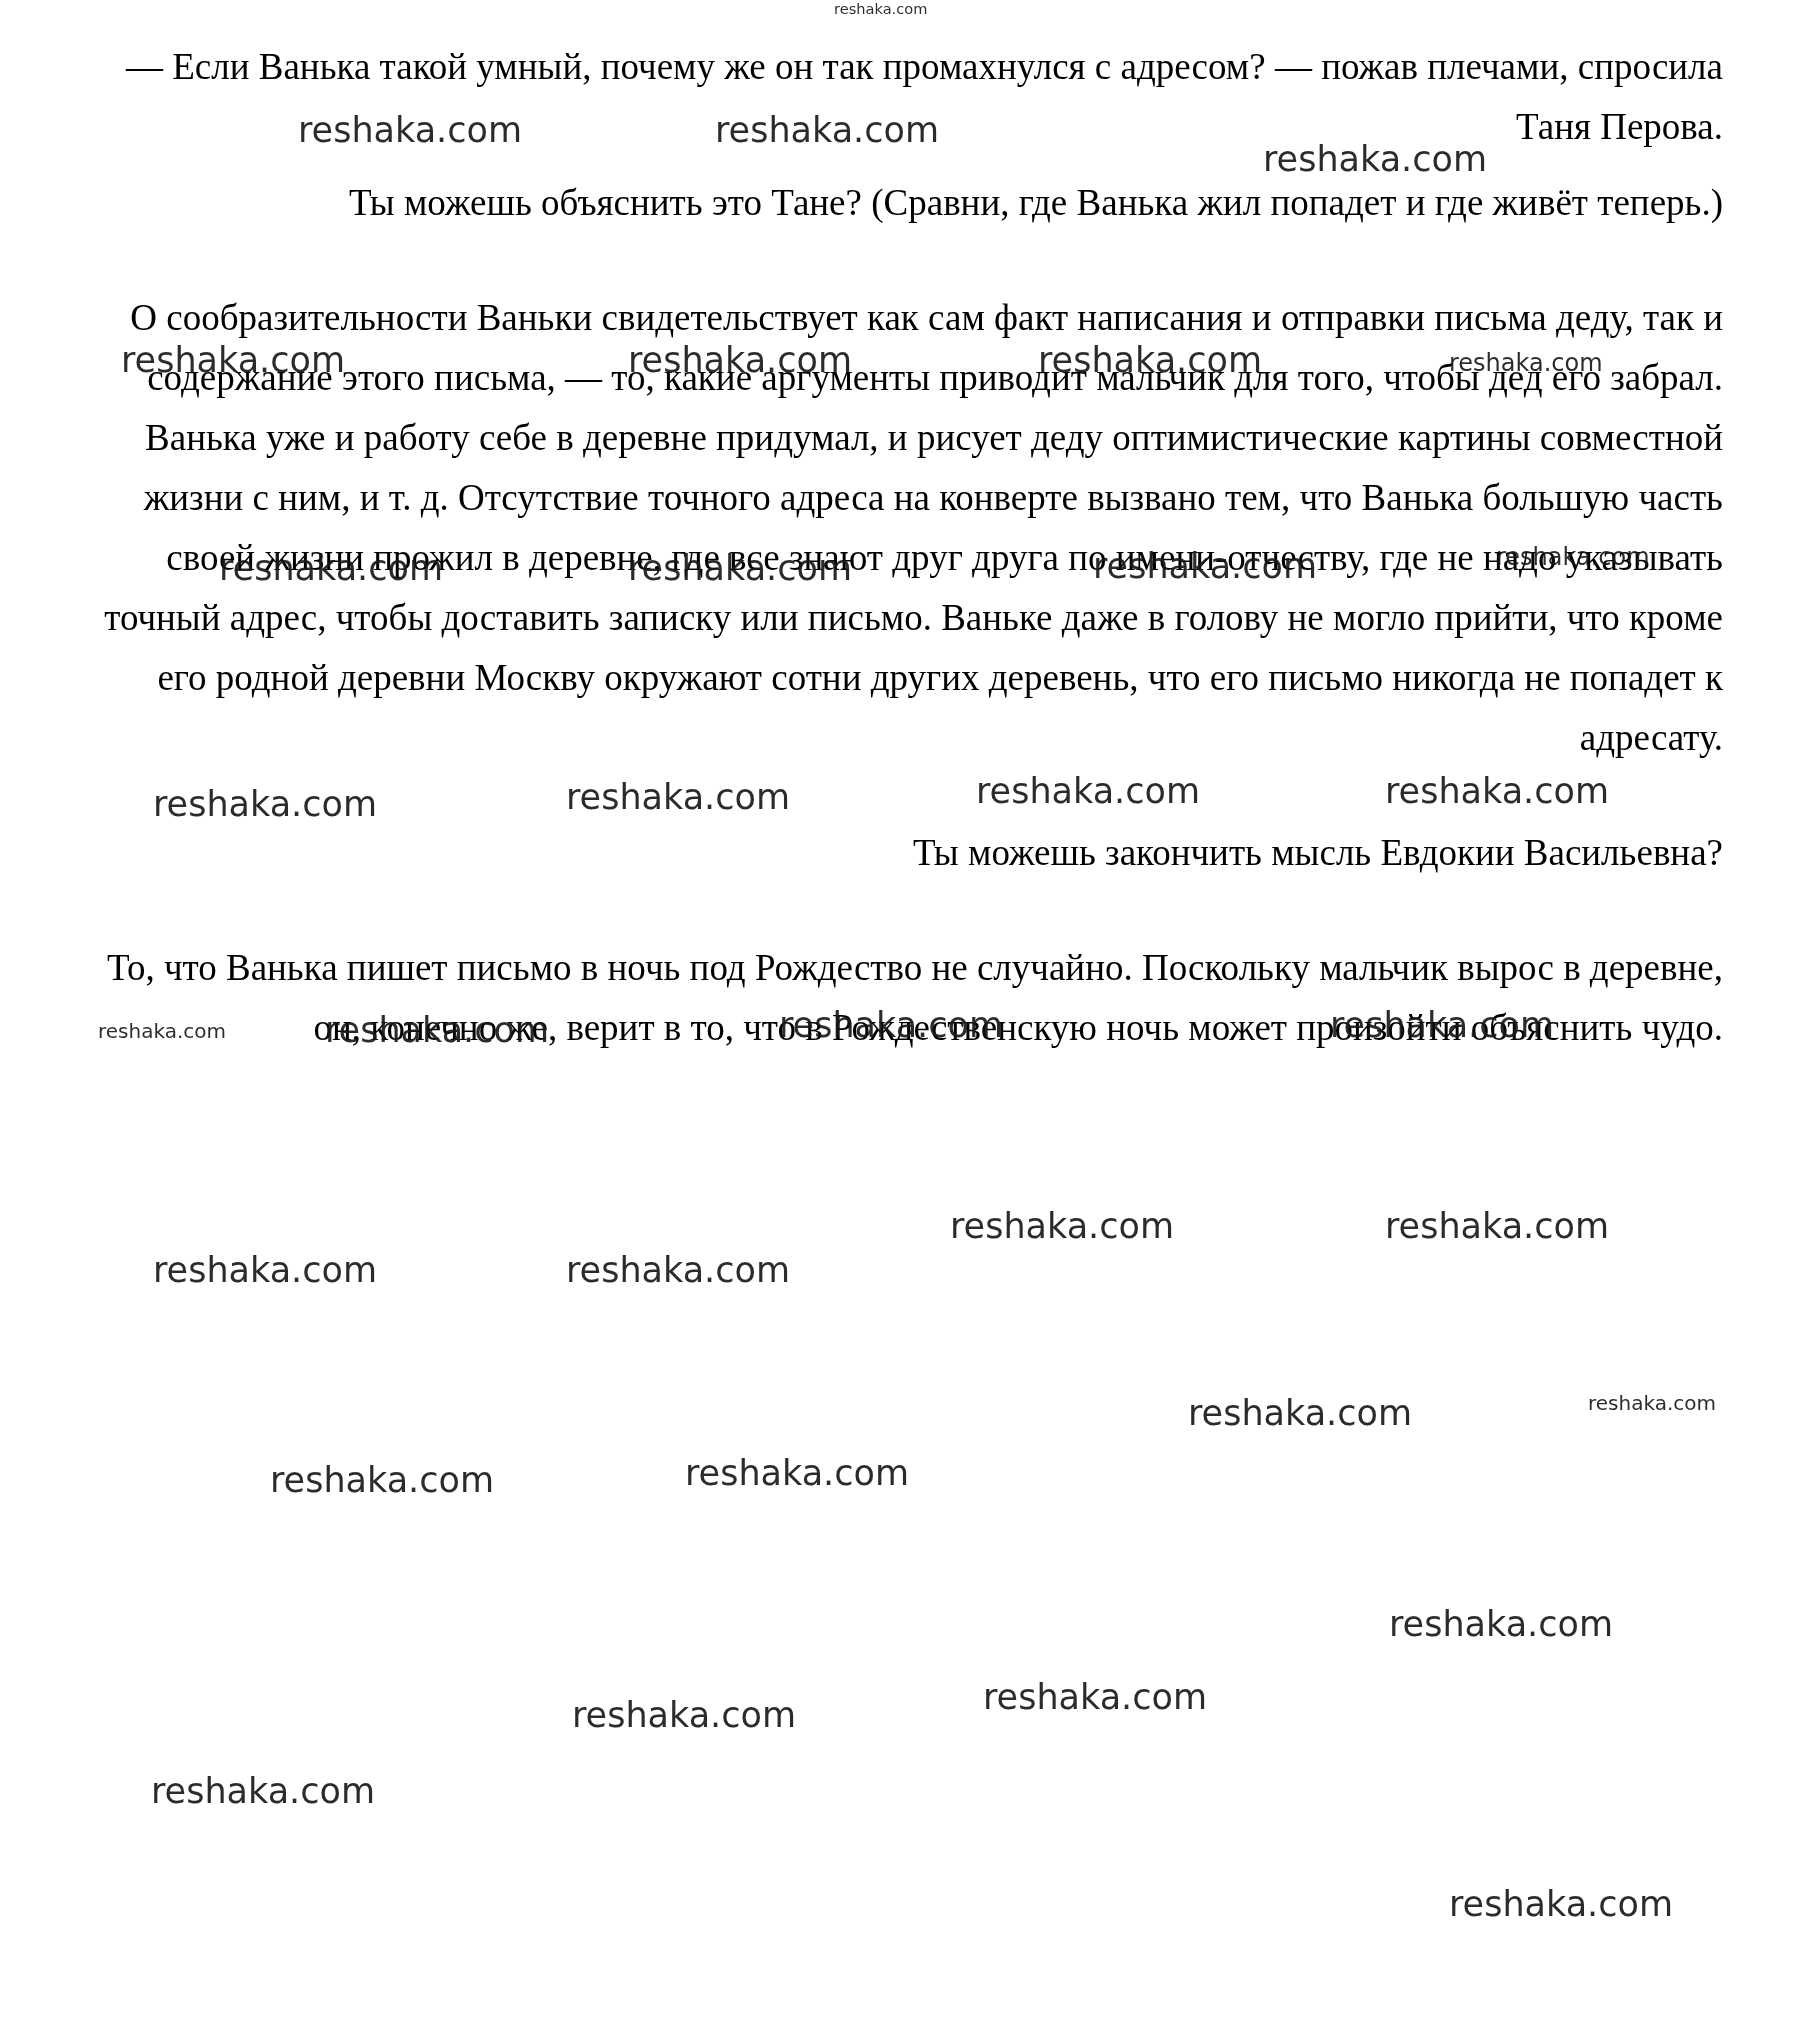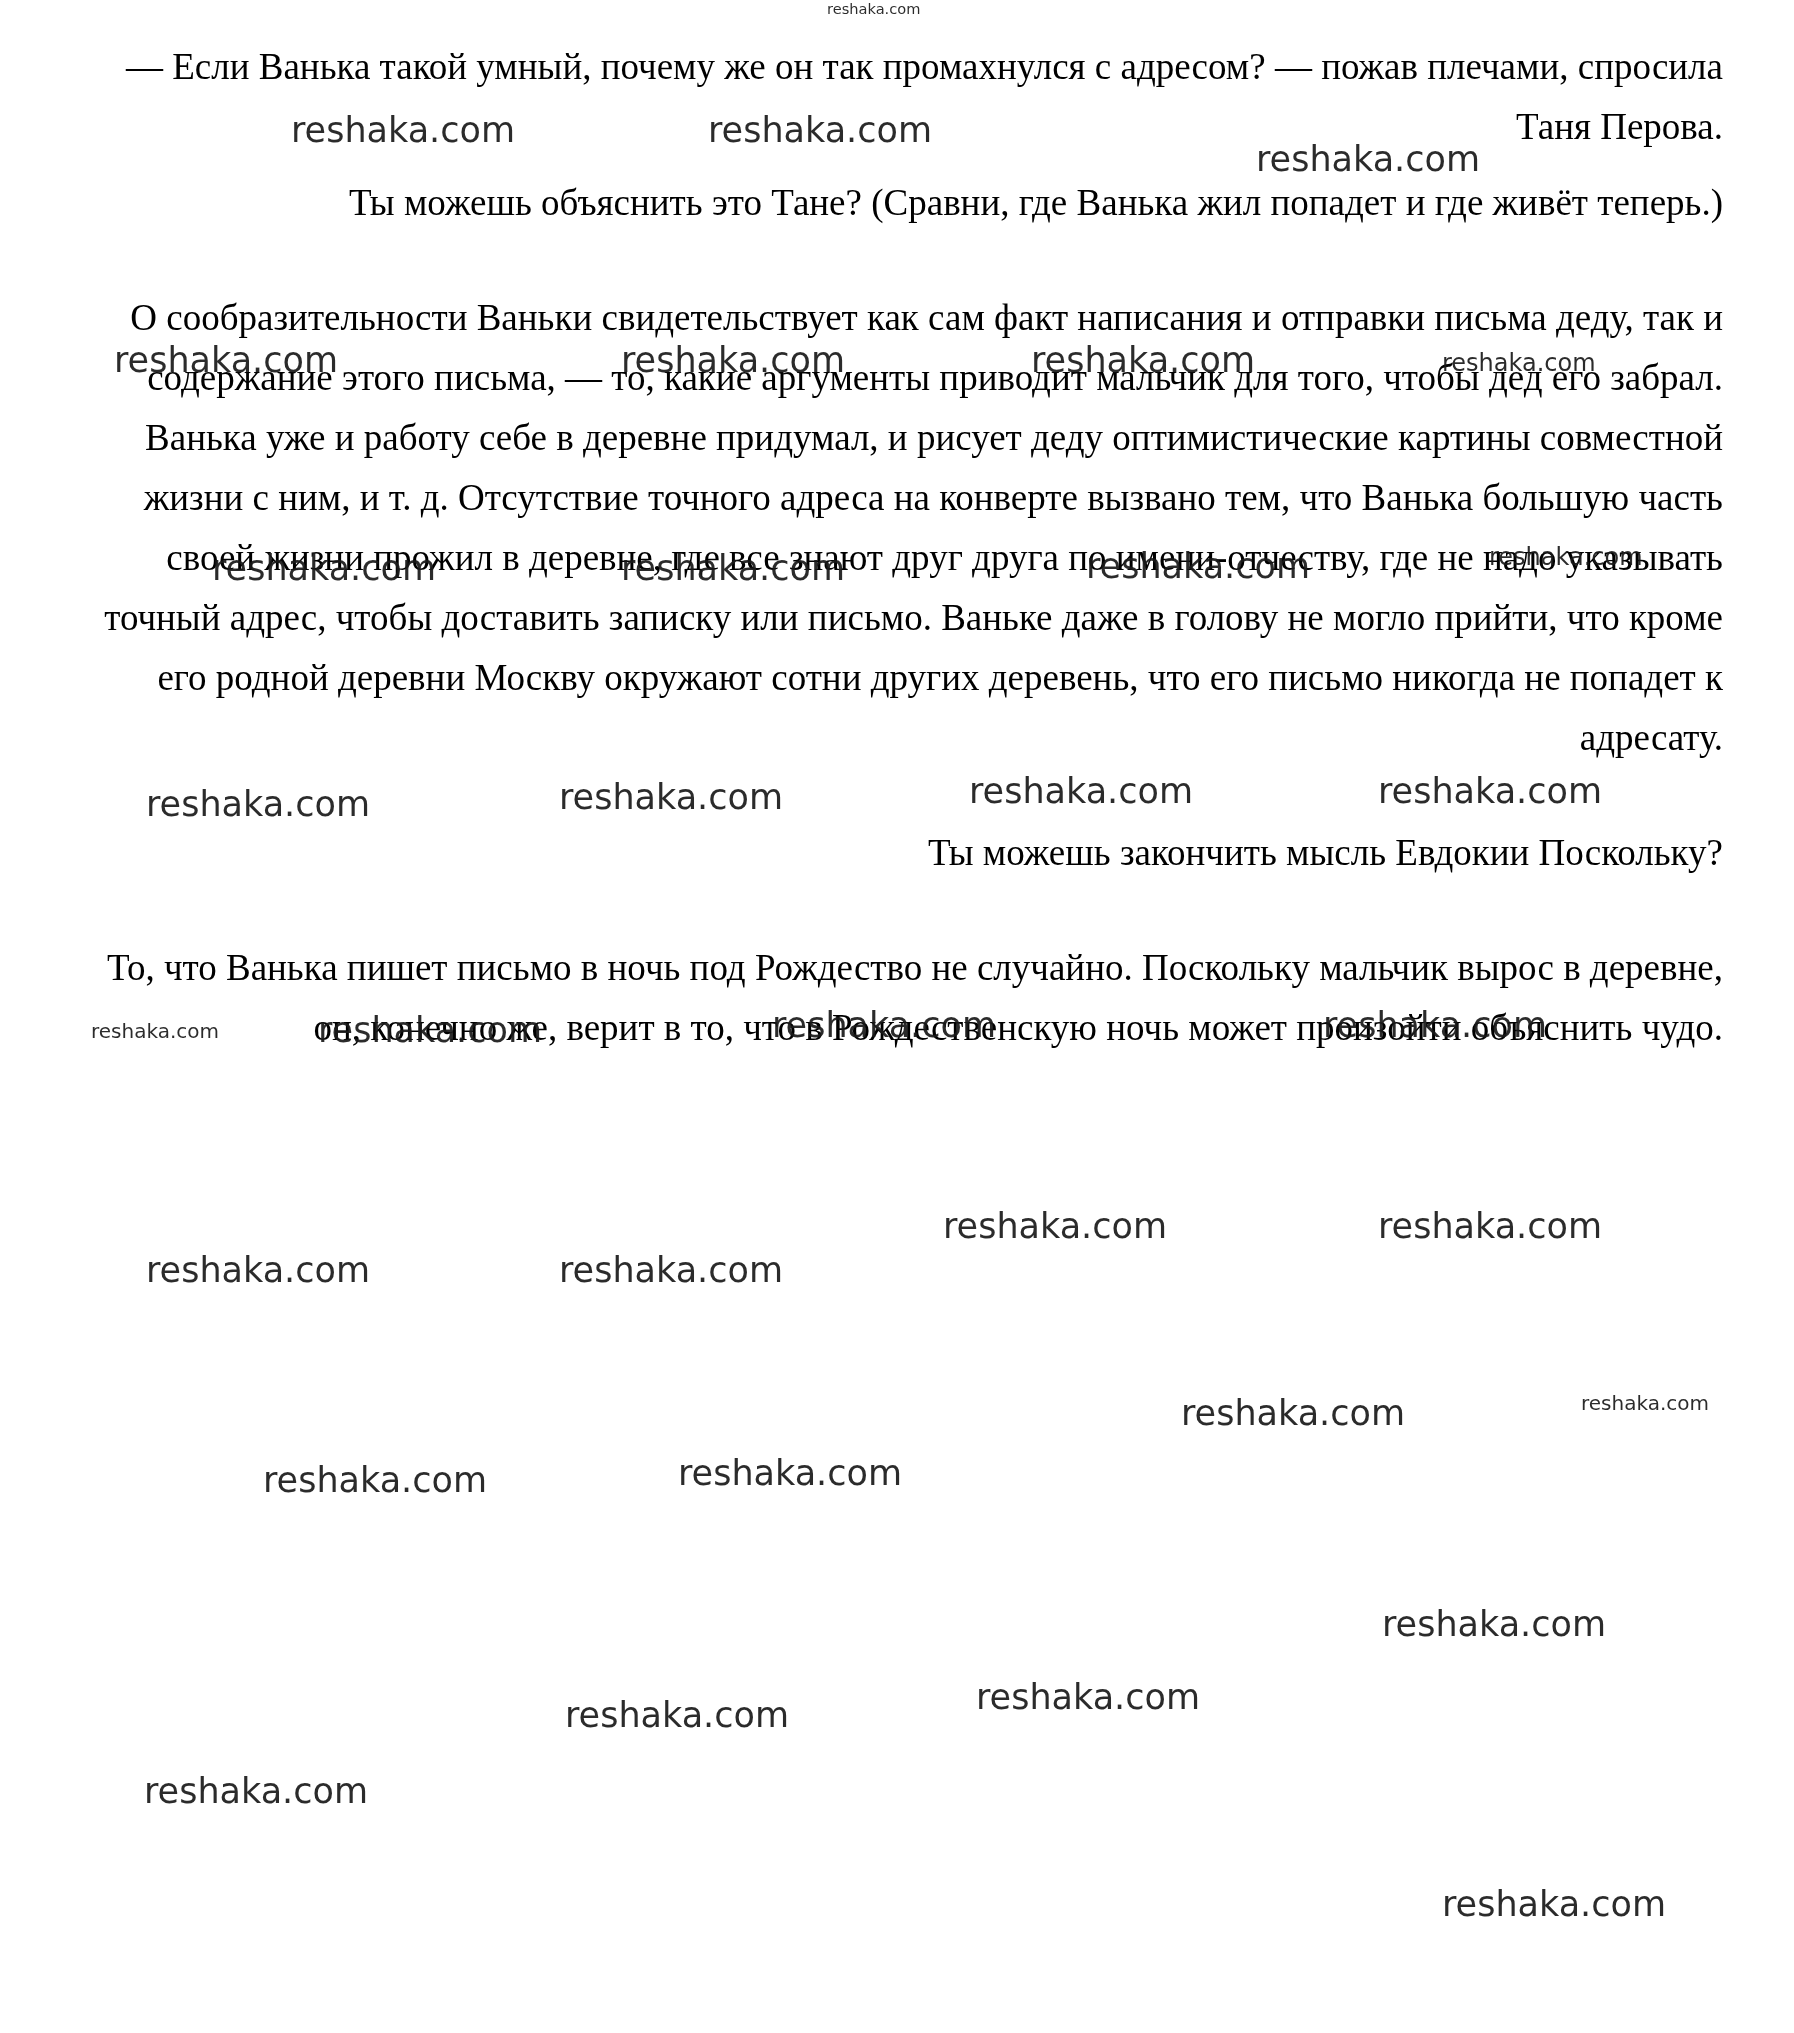--- a/index.html
+++ b/index.html
@@ -34,21 +34,21 @@
     margin: 0 0 0 12px;
     white-space: pre-wrap;
   }
   .gap-sm { height: 16.4px; }
   .gap-md { height: 38px; }
   .gap-lg { height: 55px; }
 
   
   .wm-layer {
     position: absolute;
-    left: 0; top: 0;
+    left: 7px; top: 0;
     width: 1703px;
     height: 2034px;
     pointer-events: none;
   }
   .wm {
     position: absolute;
     font-family: "DejaVu Sans", sans-serif;
     color: #1a1a1a;
     white-space: nowrap;
     opacity: 0.92;
@@ -60,21 +60,21 @@
 <div class="page">
 
   <div class="text-layer">
     <p class="para">— Если Ванька такой умный, почему же он так промахнулся с адресом? — пожав плечами, спросила Таня Перова.</p>
     <div class="gap-sm"></div>
     <p class="para">Ты можешь объяснить это Тане? (Сравни, где Ванька жил попадет и где живёт теперь.)</p>
     <div class="gap-lg"></div>
     <p class="para">О сообразительности Ваньки свидетельствует как сам факт написания и отправки письма деду, так и содержание этого письма, — то, какие аргументы приводит мальчик для того, чтобы дед его забрал. Ванька уже и работу себе в деревне придумал, и рисует деду оптимистические картины совместной жизни с ним, и т. д. Отсутствие точного адреса на конверте вызвано тем, что Ванька большую часть своей жизни прожил в деревне, где все знают друг друга по имени-отчеству, где не надо указывать точный адрес, чтобы доставить записку или письмо. Ваньке даже в голову не могло прийти, что кроме его родной деревни Москву окружают сотни других деревень, что его письмо никогда не попадет к адресату.</p>
     <div class="gap-sm"></div>
     <div class="gap-md"></div>
-    <p class="para">Ты можешь закончить мысль Евдокии Поскольку?</p>
+    <p class="para">Ты можешь закончить мысль Евдокии Васильевна?</p>
     <div class="gap-lg"></div>
     <p class="para">То, что Ванька пишет письмо в ночь под Рождество не случайно. Поскольку мальчик вырос в деревне, он, конечно же, верит в то, что в Рождественскую ночь может произойти объяснить чудо.</p>
   </div>
 
   <div class="wm-layer" id="watermark-layer">
       <div class="wm" style="left: 827px; top: 0px; font-size: 14.6px;">reshaka.com</div>
       <div class="wm" style="left: 291px; top: 110px; font-size: 35px;">reshaka.com</div>
       <div class="wm" style="left: 708px; top: 110px; font-size: 35px;">reshaka.com</div>
       <div class="wm" style="left: 1256px; top: 139px; font-size: 35px;">reshaka.com</div>
       <div class="wm" style="left: 114px; top: 340px; font-size: 35px;">reshaka.com</div>

